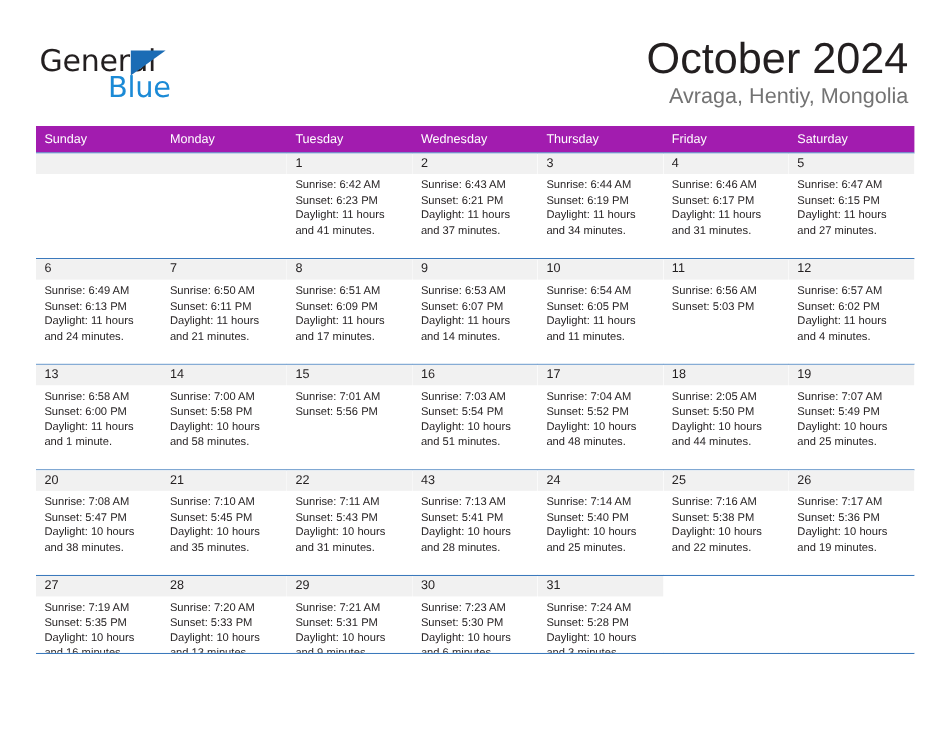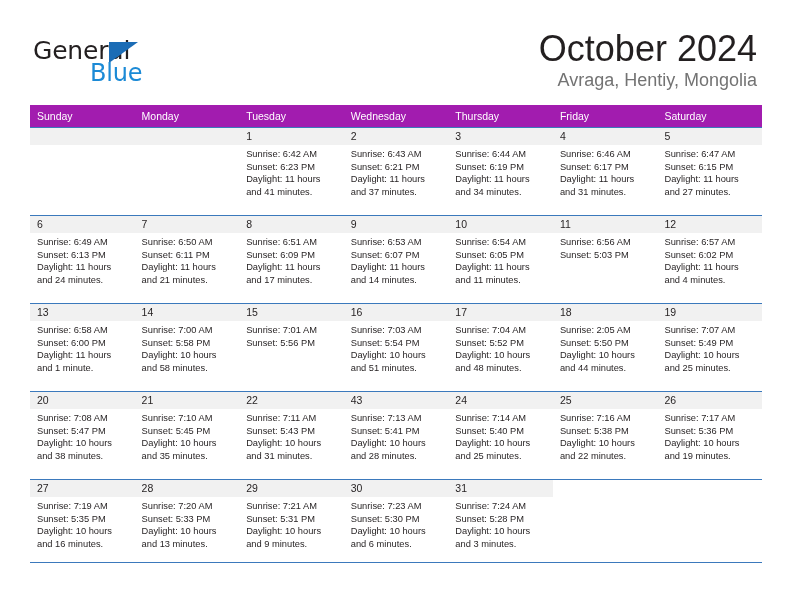--- a/index.html
+++ b/index.html
@@ -108,21 +108,21 @@
     overflow: hidden;
   }
   .week-row {
     display: flex;
     border-top: 1.5px solid #3b79bc;
     height: 88px;
     box-sizing: border-box;
   }
   .week-row.last {
     border-bottom: 1.5px solid #3b79bc;
-    height: 84px;
+    height: 66px;
   }
   .day-cell {
     flex: 1 1 0;
     box-sizing: border-box;
     position: relative;
     overflow: hidden;
     background: #ffffff;
   }
   .day-cell.shaded .daynum-band {
     background: #f1f1f1;

